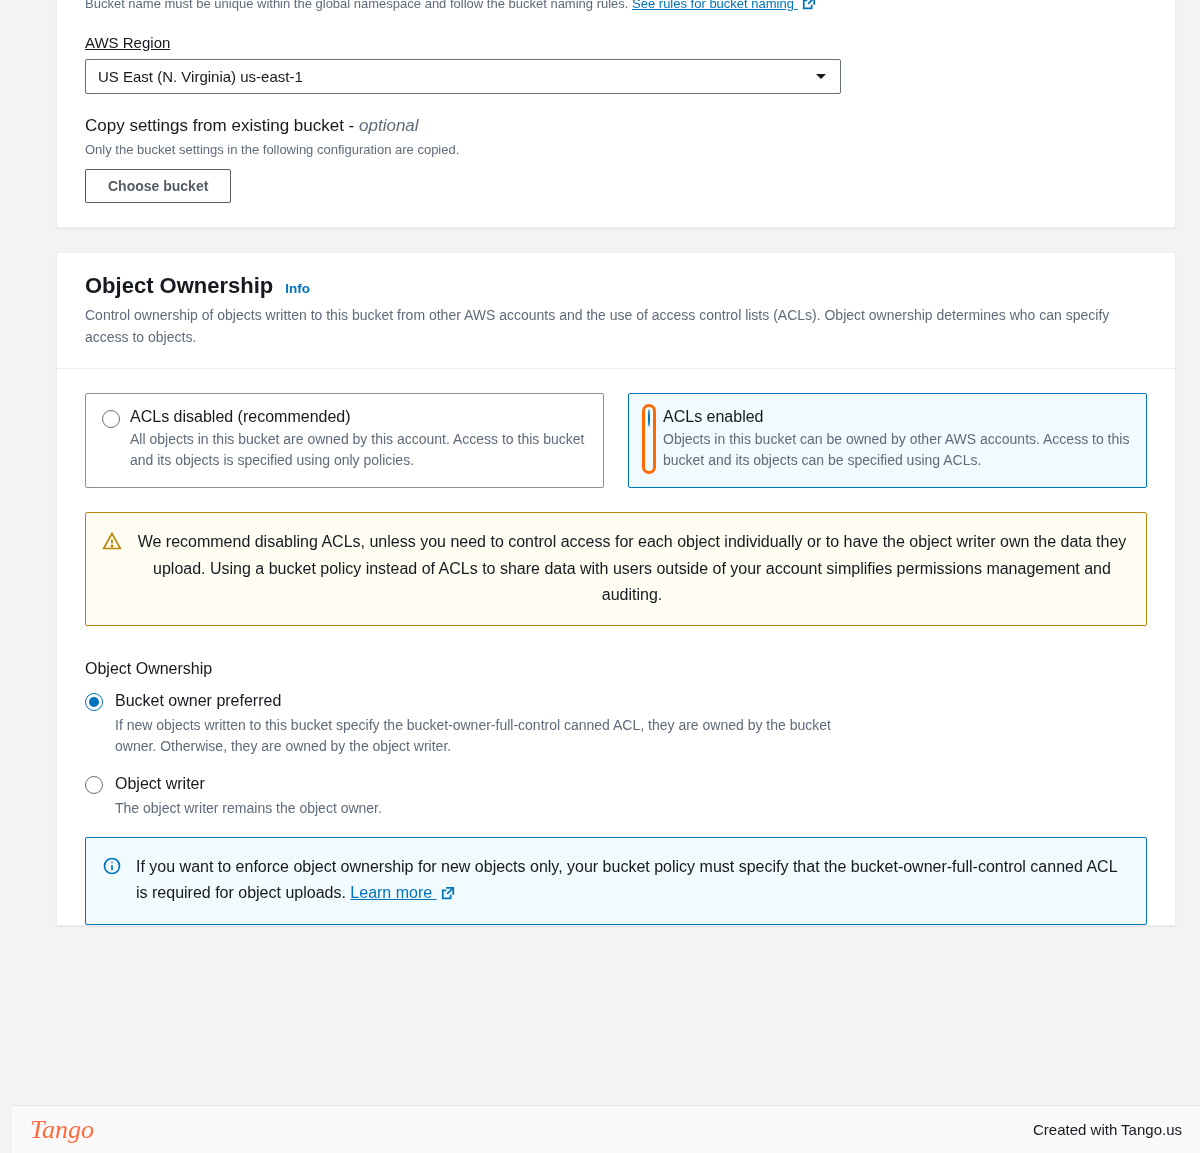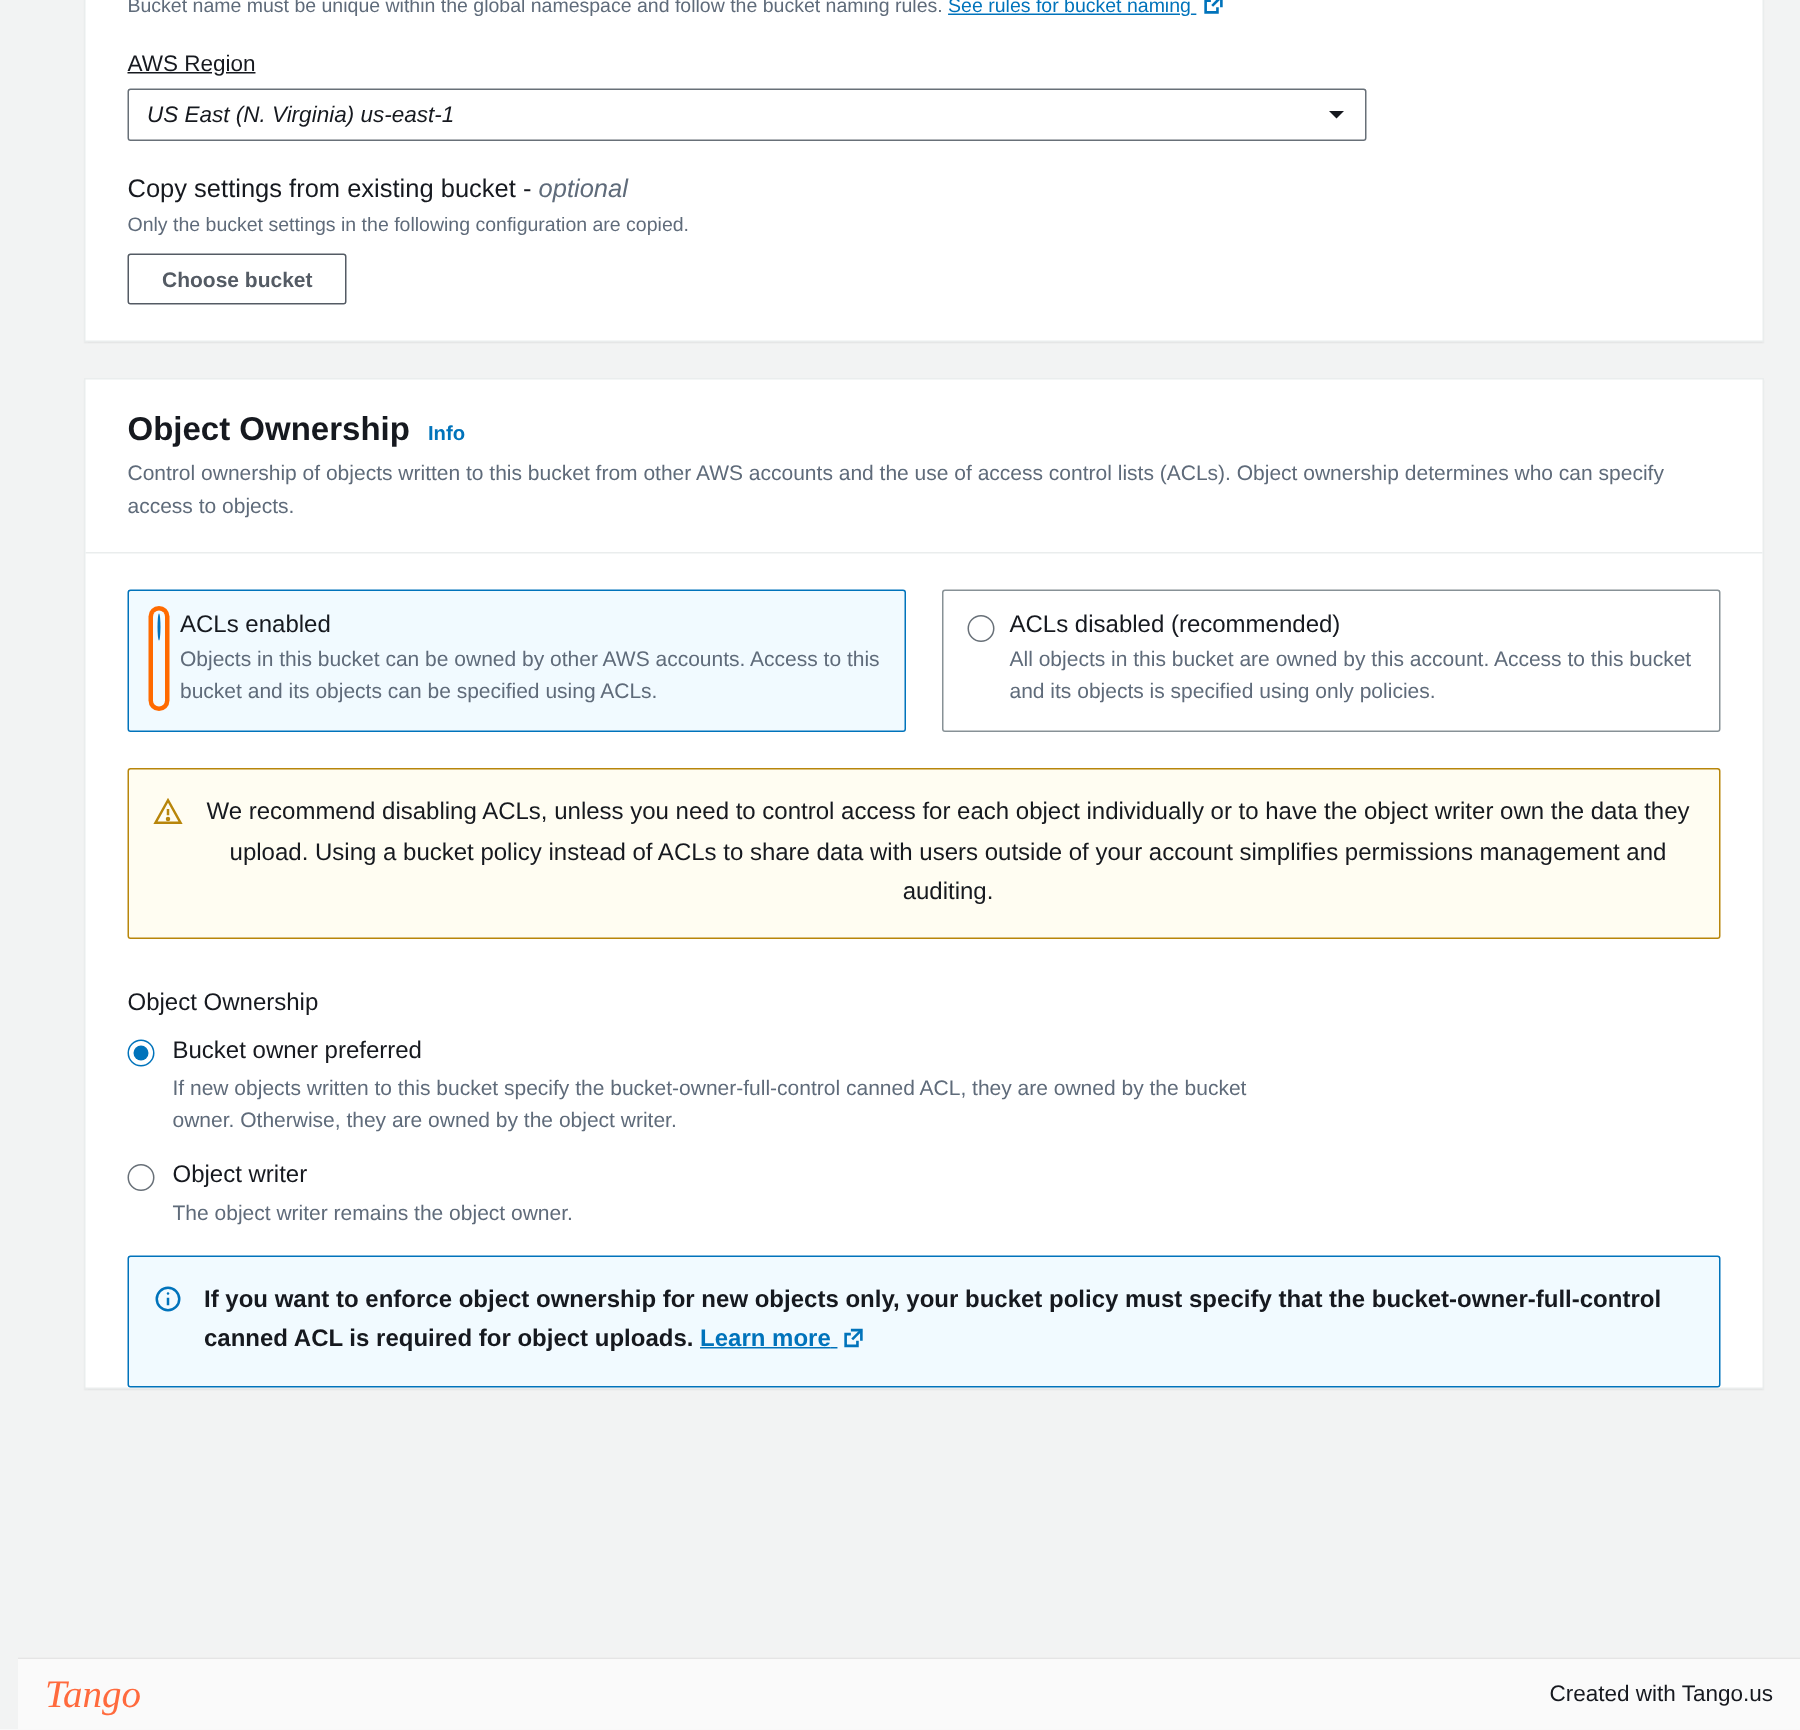--- a/index.html
+++ b/index.html
@@ -48,23 +48,22 @@
   }
   .field-label {
     font-size: 15px;
     color: #16191f;
     margin-bottom: 8px;
     margin-top: 18px;
     text-decoration: underline;
   }
   .select {
     position: relative;
-    width: 826px;
+    width: 756px;
     max-width: 100%;
-    font-style: italic;
   }
   .select-box {
     border: 1px solid #687078;
     border-radius: 2px;
     padding: 8px 36px 8px 12px;
     font-size: 15px;
     color: #16191f;
     background: #fff;
     cursor: pointer;
   }
@@ -293,34 +292,34 @@
   <div class="panel">
     <div class="header-block">
       <div class="section-title-row">
         <div class="section-title">Object Ownership</div>
         <span class="info-link">Info</span>
       </div>
       <div class="section-desc">Control ownership of objects written to this bucket from other AWS accounts and the use of access control lists (ACLs). Object ownership determines who can specify access to objects.</div>
     </div>
 
     <div class="tile-row">
-      <label class="tile selected">
-        <span class="radio-highlight">
-          <span class="radio-outer checked"></span>
-        </span>
-        <span>
-          <div class="tile-title">ACLs enabled</div>
-          <div class="tile-desc">Objects in this bucket can be owned by other AWS accounts. Access to this bucket and its objects can be specified using ACLs.</div>
-        </span>
-      </label>
       <label class="tile">
         <span class="radio-outer"></span>
         <span>
           <div class="tile-title">ACLs disabled (recommended)</div>
           <div class="tile-desc">All objects in this bucket are owned by this account. Access to this bucket and its objects is specified using only policies.</div>
+        </span>
+      </label>
+      <label class="tile selected">
+        <span class="radio-highlight">
+          <span class="radio-outer checked"></span>
+        </span>
+        <span>
+          <div class="tile-title">ACLs enabled</div>
+          <div class="tile-desc">Objects in this bucket can be owned by other AWS accounts. Access to this bucket and its objects can be specified using ACLs.</div>
         </span>
       </label>
     </div>
 
     <div class="alert alert-warning">
       <span class="alert-icon">
         <svg width="20" height="20" viewBox="0 0 24 24" fill="none" stroke="#b8860b" stroke-width="2">
             <path d="M12 3L2 21h20L12 3z"></path>
             <line x1="12" y1="10" x2="12" y2="15"></line>
             <circle cx="12" cy="18" r="0.8" fill="#b8860b"></circle>
@@ -337,21 +336,21 @@
         <span class="radio-title">Bucket owner preferred</span>
       </label>
       <div class="radio-desc">If new objects written to this bucket specify the bucket-owner-full-control canned ACL, they are owned by the bucket owner. Otherwise, they are owned by the object writer.</div>
 
       <label class="radio-row">
         <span class="radio-outer"></span>
         <span class="radio-title">Object writer</span>
       </label>
       <div class="radio-desc">The object writer remains the object owner.</div>
 
-      <div class="alert alert-info" style="margin:6px 0 0 0;font-weight:bold;">
+      <div class="alert alert-info" style="margin:6px 0 0 0;">
         <span class="alert-icon">
           <svg width="20" height="20" viewBox="0 0 24 24" fill="none" stroke="#0073bb" stroke-width="2">
               <circle cx="12" cy="12" r="9"></circle>
               <line x1="12" y1="11" x2="12" y2="17"></line>
               <circle cx="12" cy="7.5" r="1" fill="#0073bb" stroke="none"></circle>
             </svg>
         </span>
         <div class="alert-text">
           <span>If you want to enforce object ownership for new objects only, your bucket policy must specify that the bucket-owner-full-control canned ACL is required for object uploads. </span>
           <span class="link">

